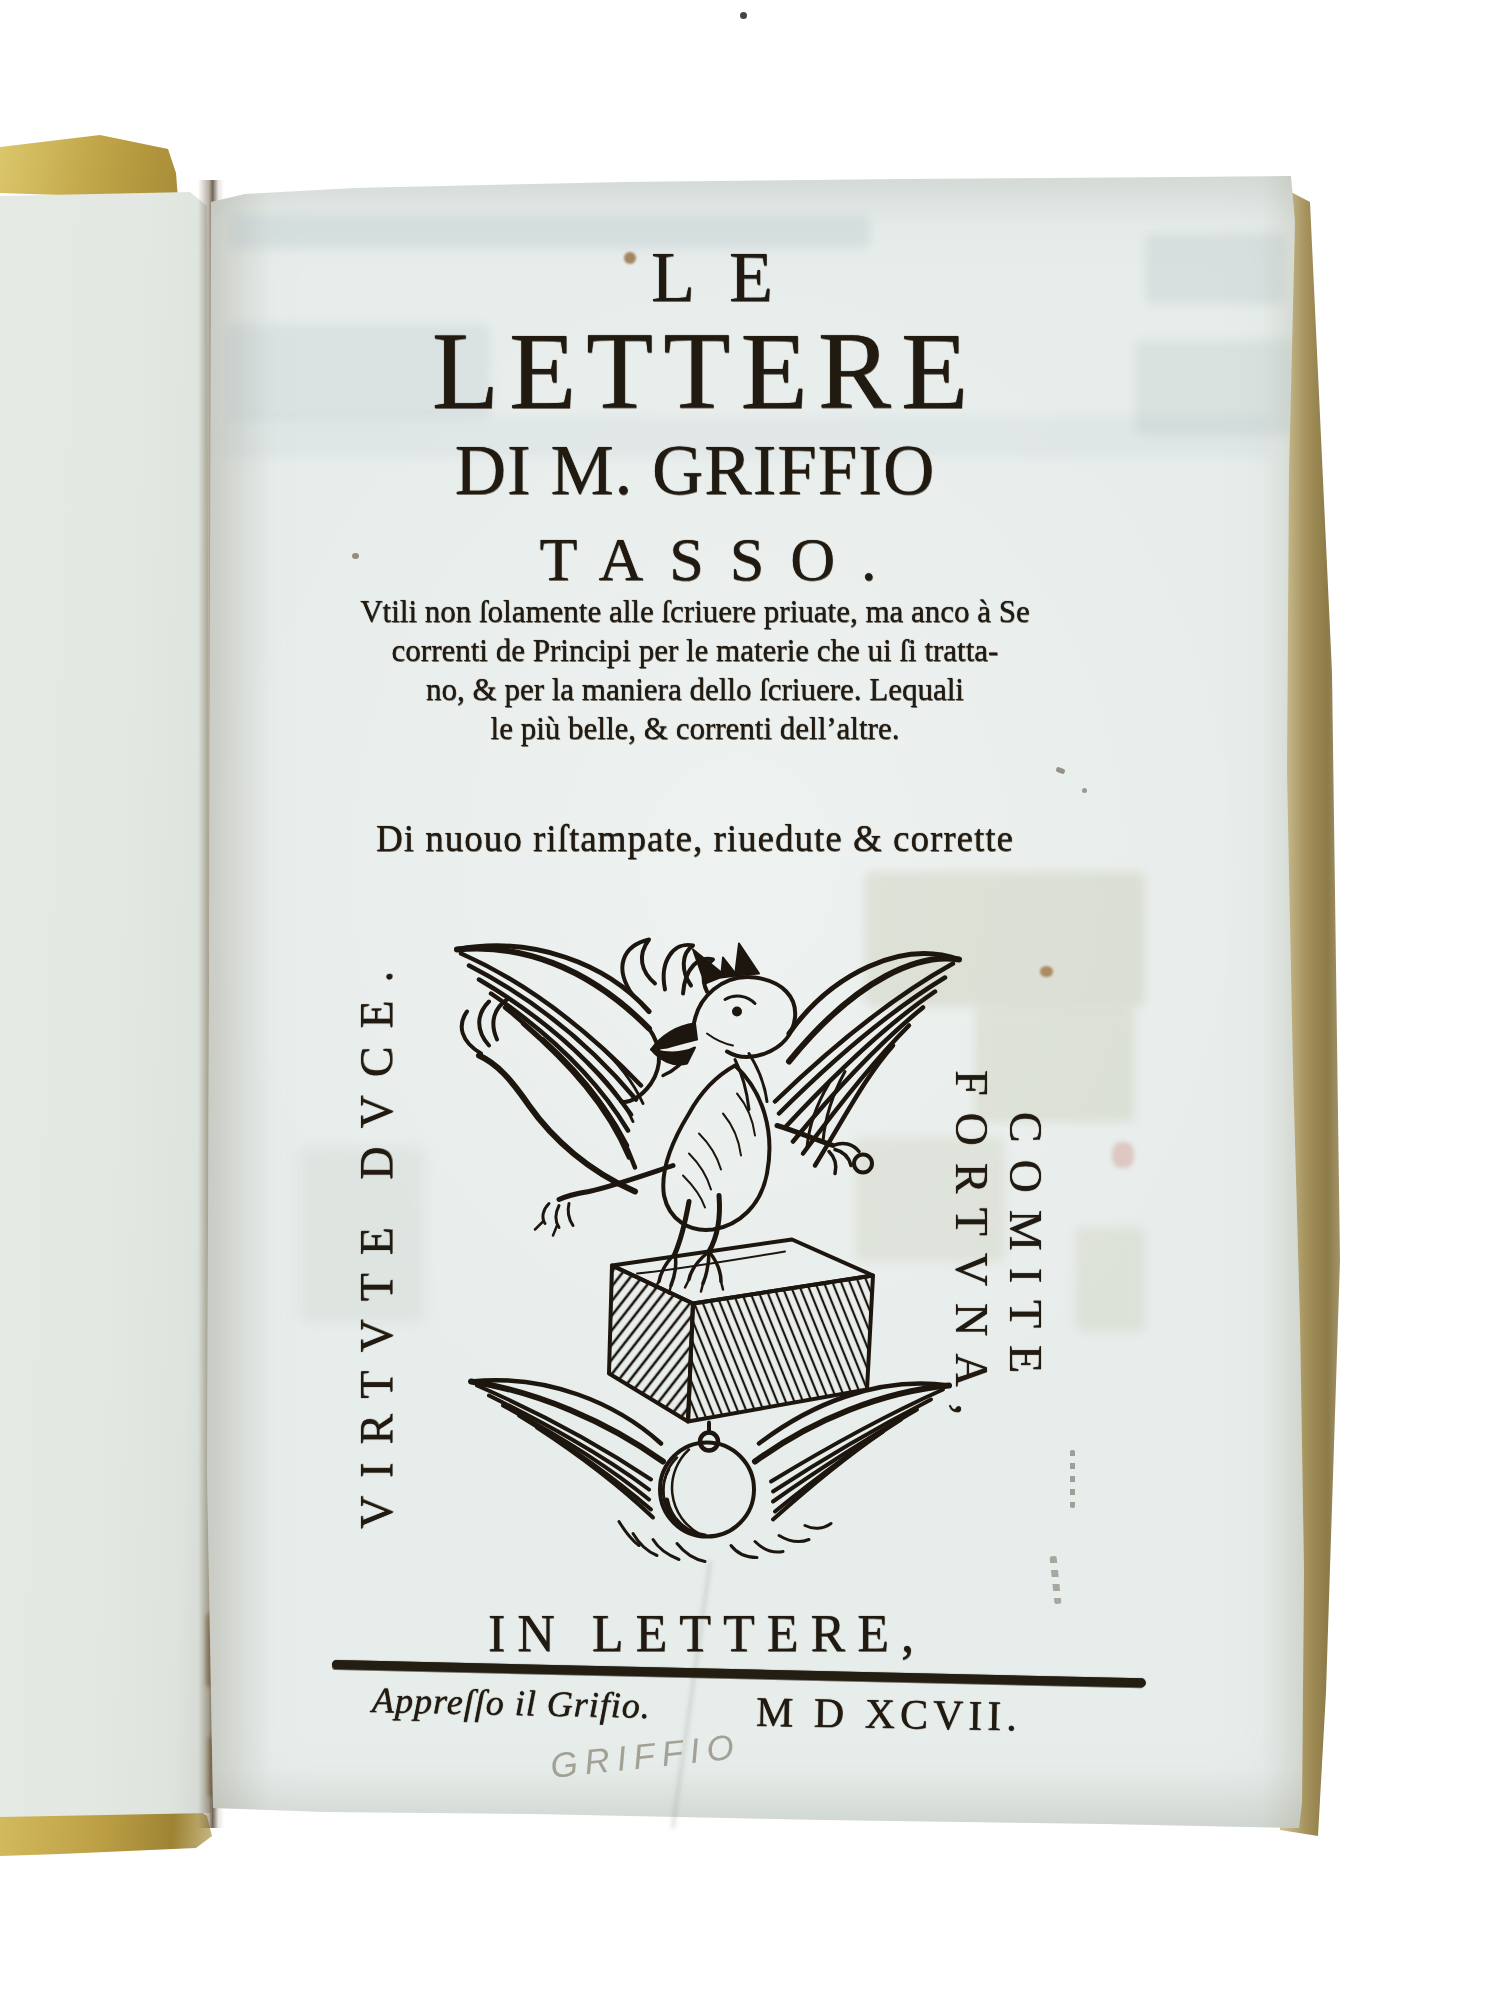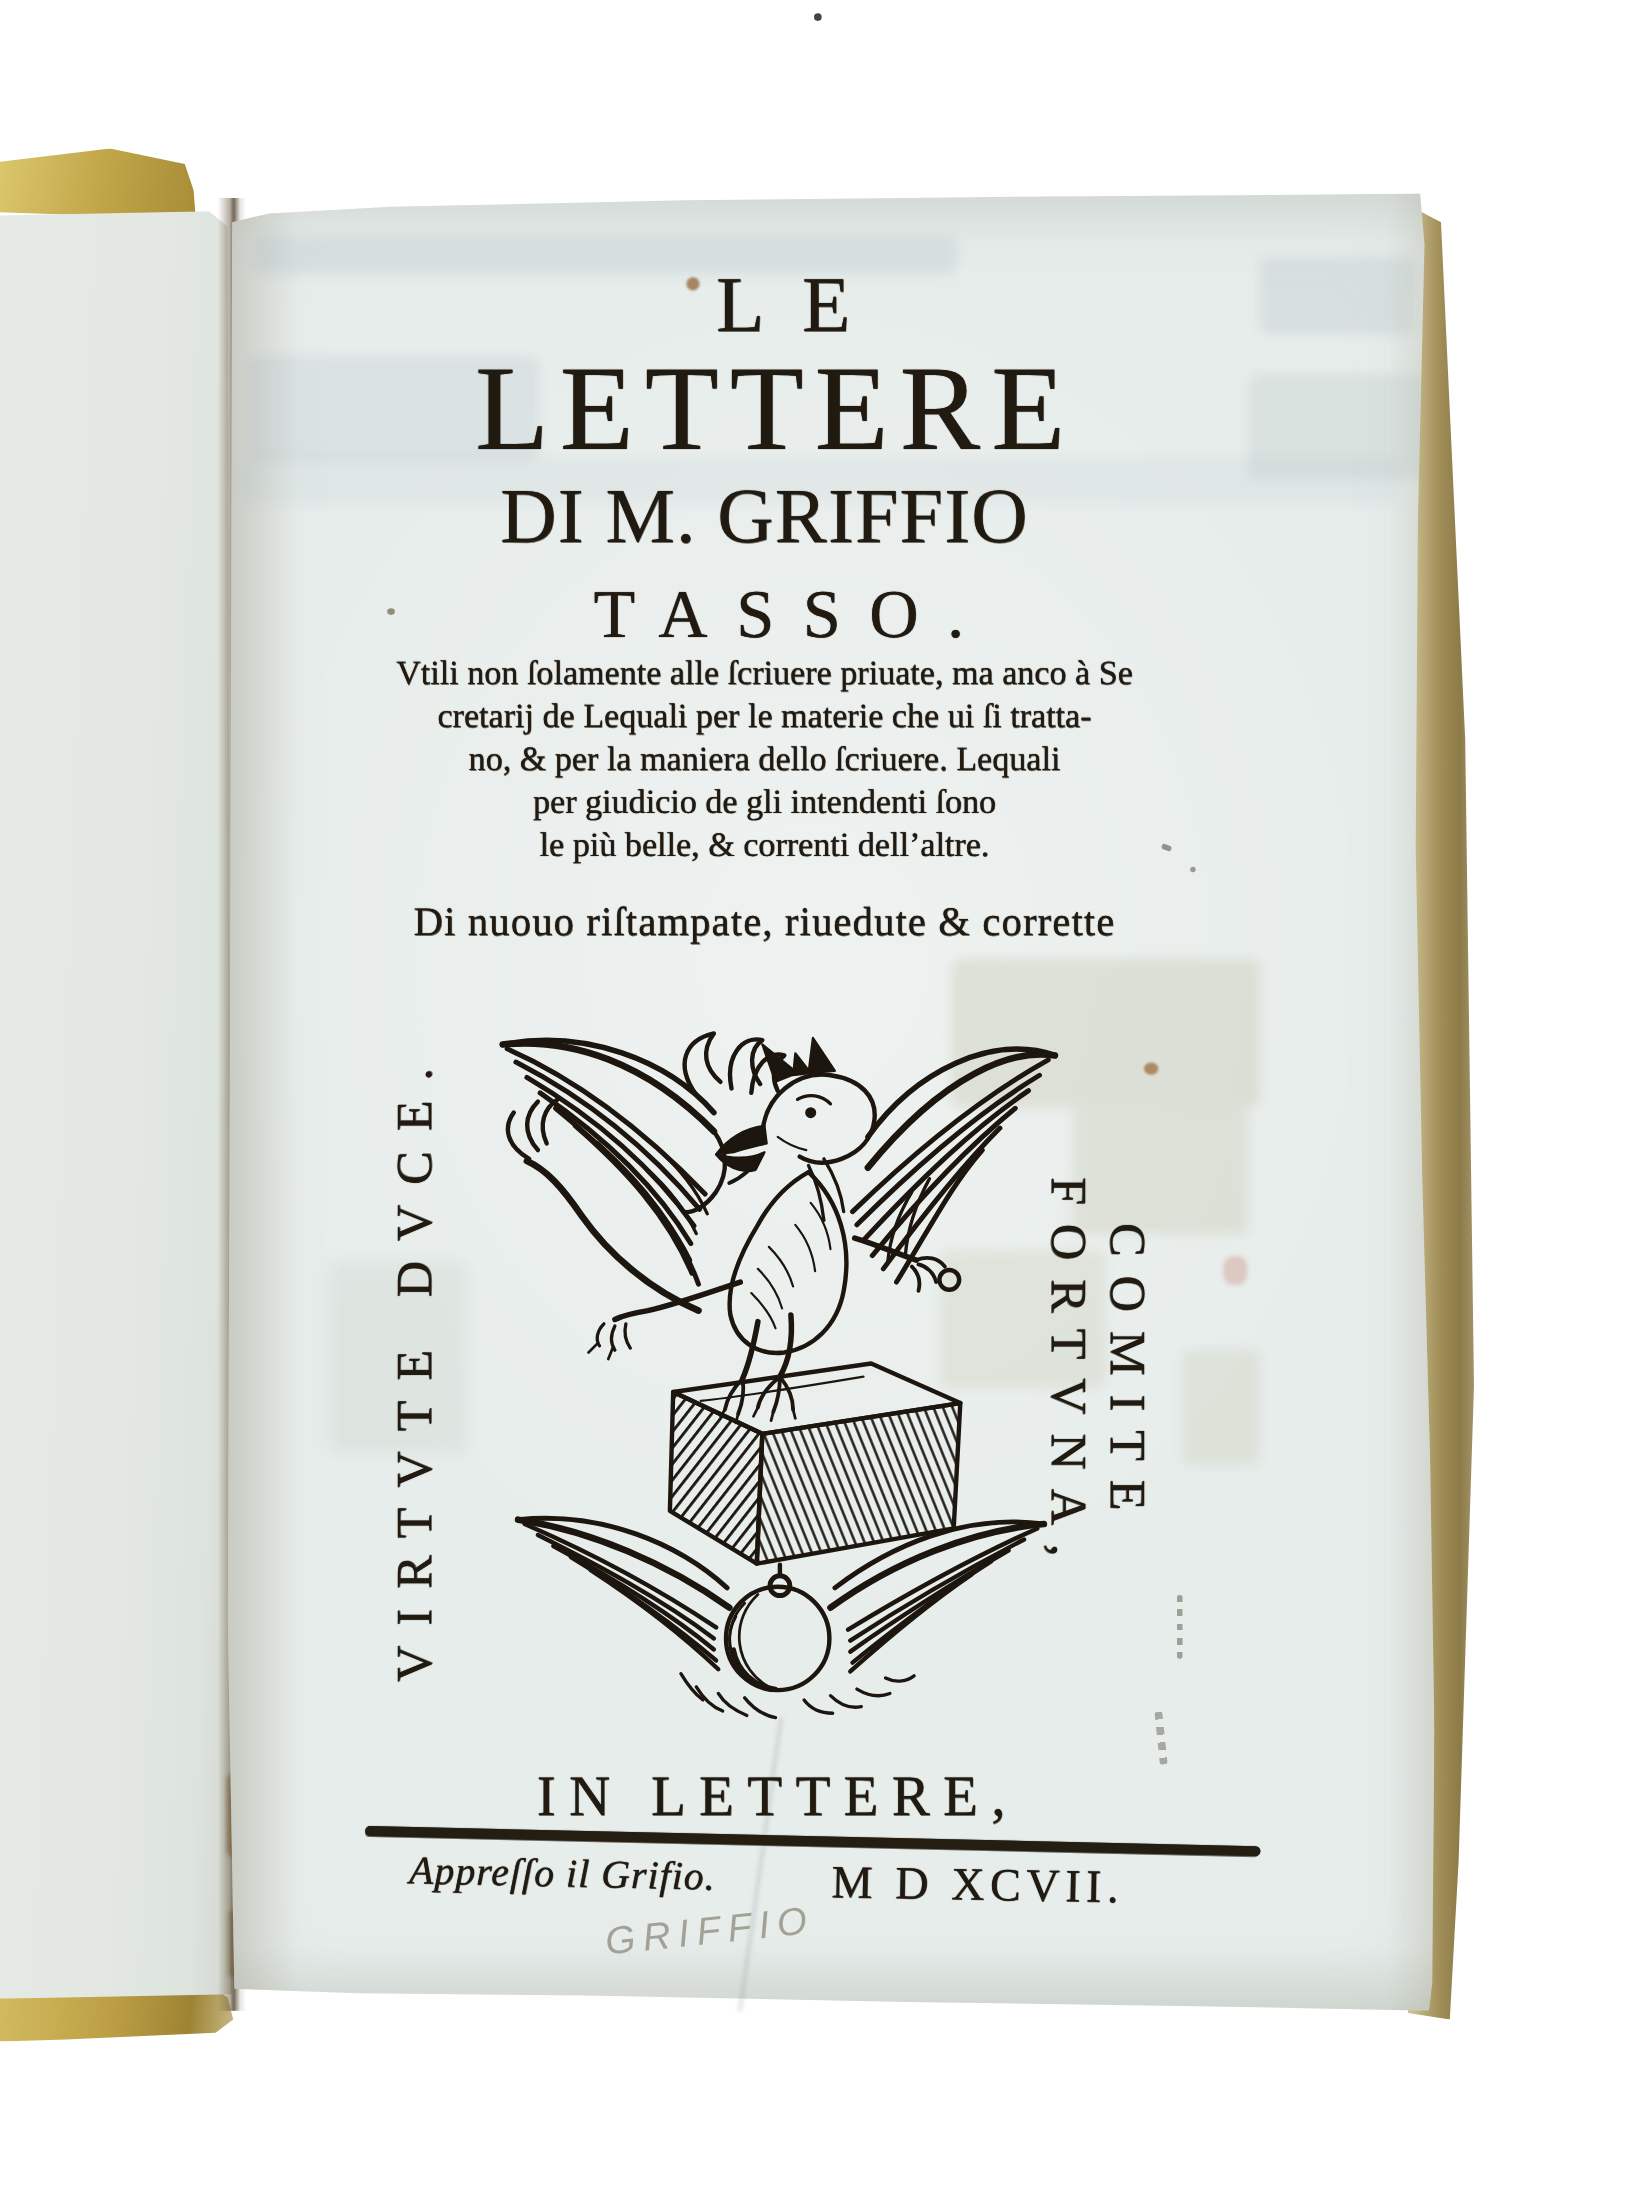--- a/index.html
+++ b/index.html
@@ -128,23 +128,22 @@
   <div class="dash2"></div>
   <div class="crease"></div>
 
   <div class="cblock ink title-le">LE</div>
   <div class="cblock ink title-lettere">LETTERE</div>
   <div class="cblock ink title-di">DI M. GRIFFIO</div>
   <div class="cblock ink title-tasso">TASSO.</div>
 
   <div class="cblock ink subtitle">
     <div style="position:static">Vtili non ſolamente alle ſcriuere priuate, ma anco à Se</div>
-    <div style="position:static">cretarij de Lequali per le materie che ui ſi tratta-</div>
+    <div style="position:static">correnti de Principi per le materie che ui ſi tratta-</div>
     <div style="position:static">no, &amp; per la maniera dello ſcriuere. Lequali</div>
-    <div style="position:static">per giudicio de gli intendenti ſono</div>
     <div style="position:static">le più belle, &amp; correnti dell’altre.</div>
   </div>
 
   <div class="cblock ink edition">
     <div style="position:static">Di nuouo riſtampate, riuedute &amp; corrette</div>
   </div>
 
   <div class="motto motto-left ink">VIRTVTE DVCE.</div>
   <div class="motto motto-right ink">COMITE FORTVNA,</div>
 

